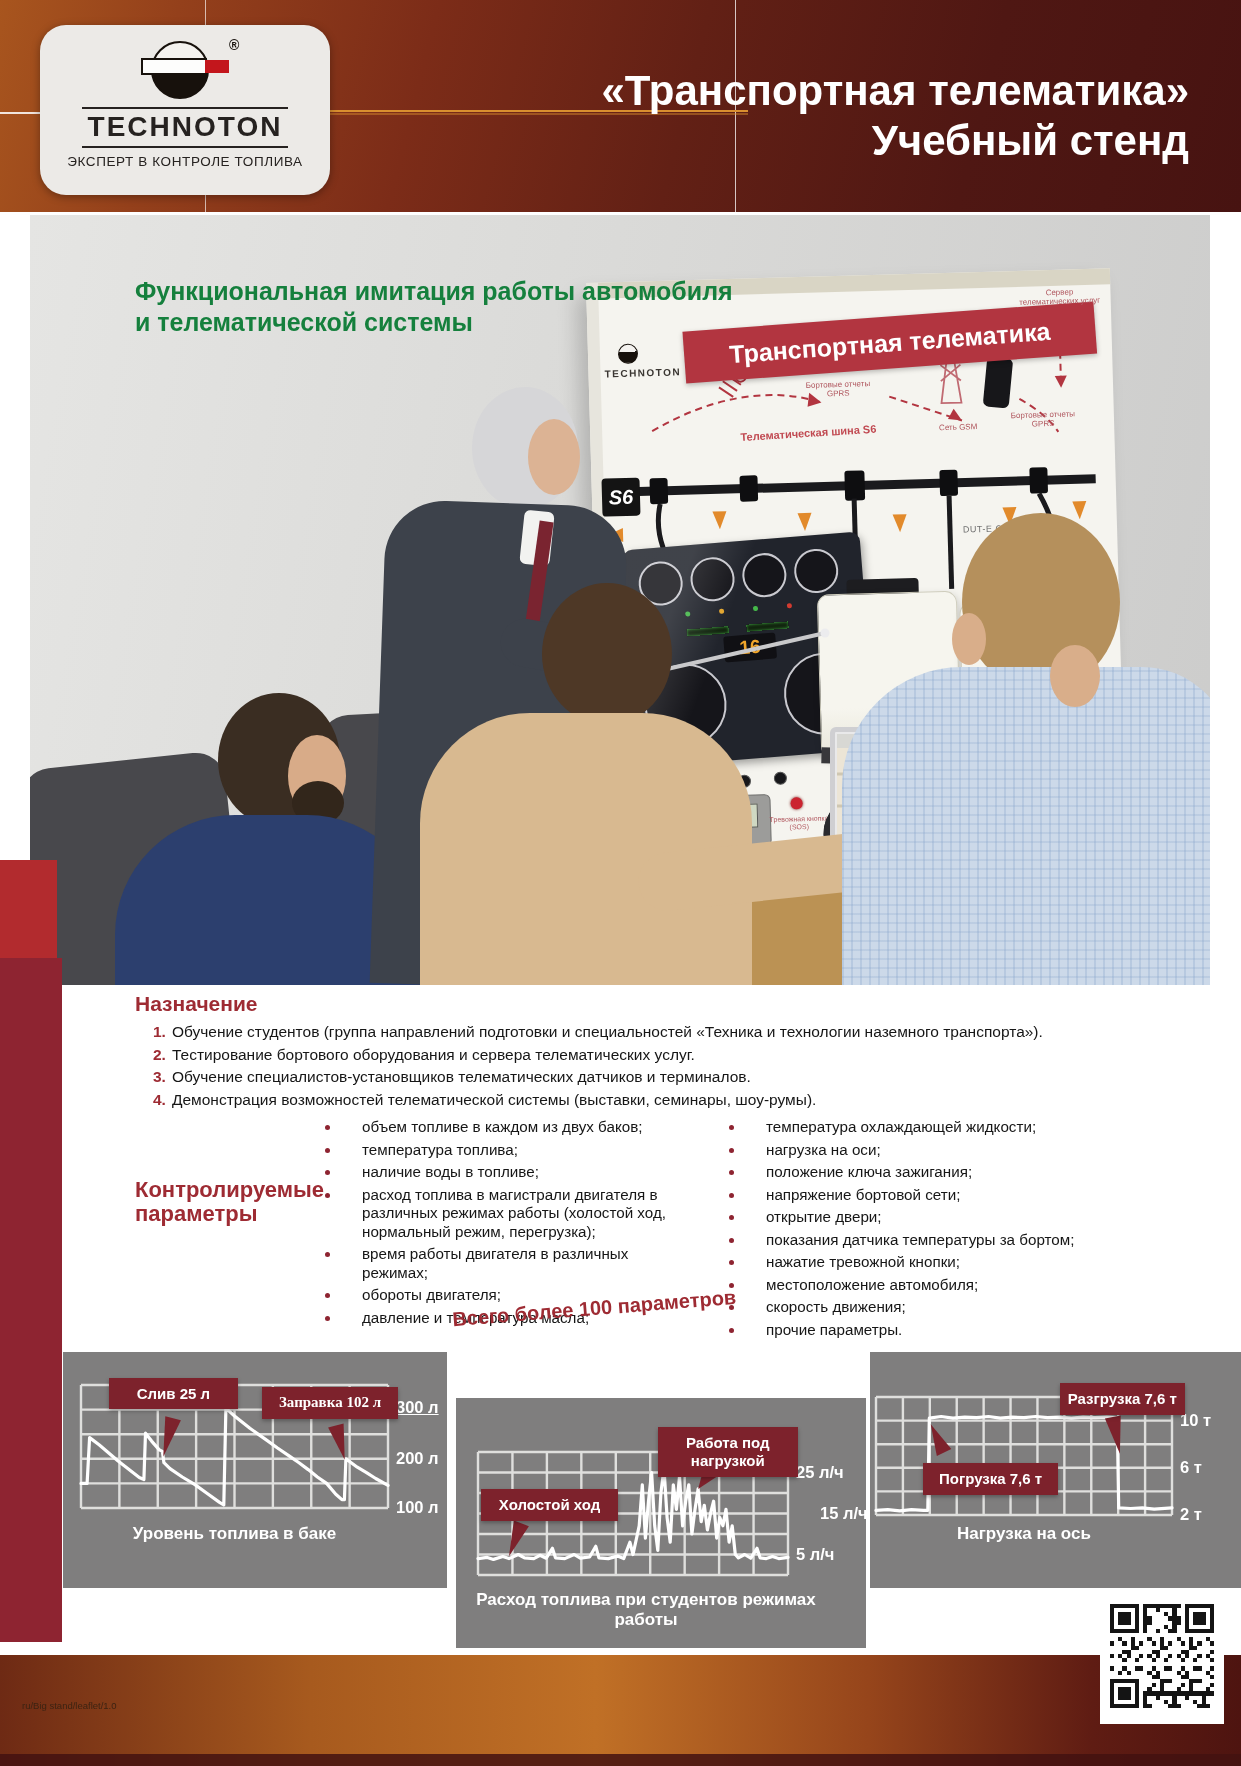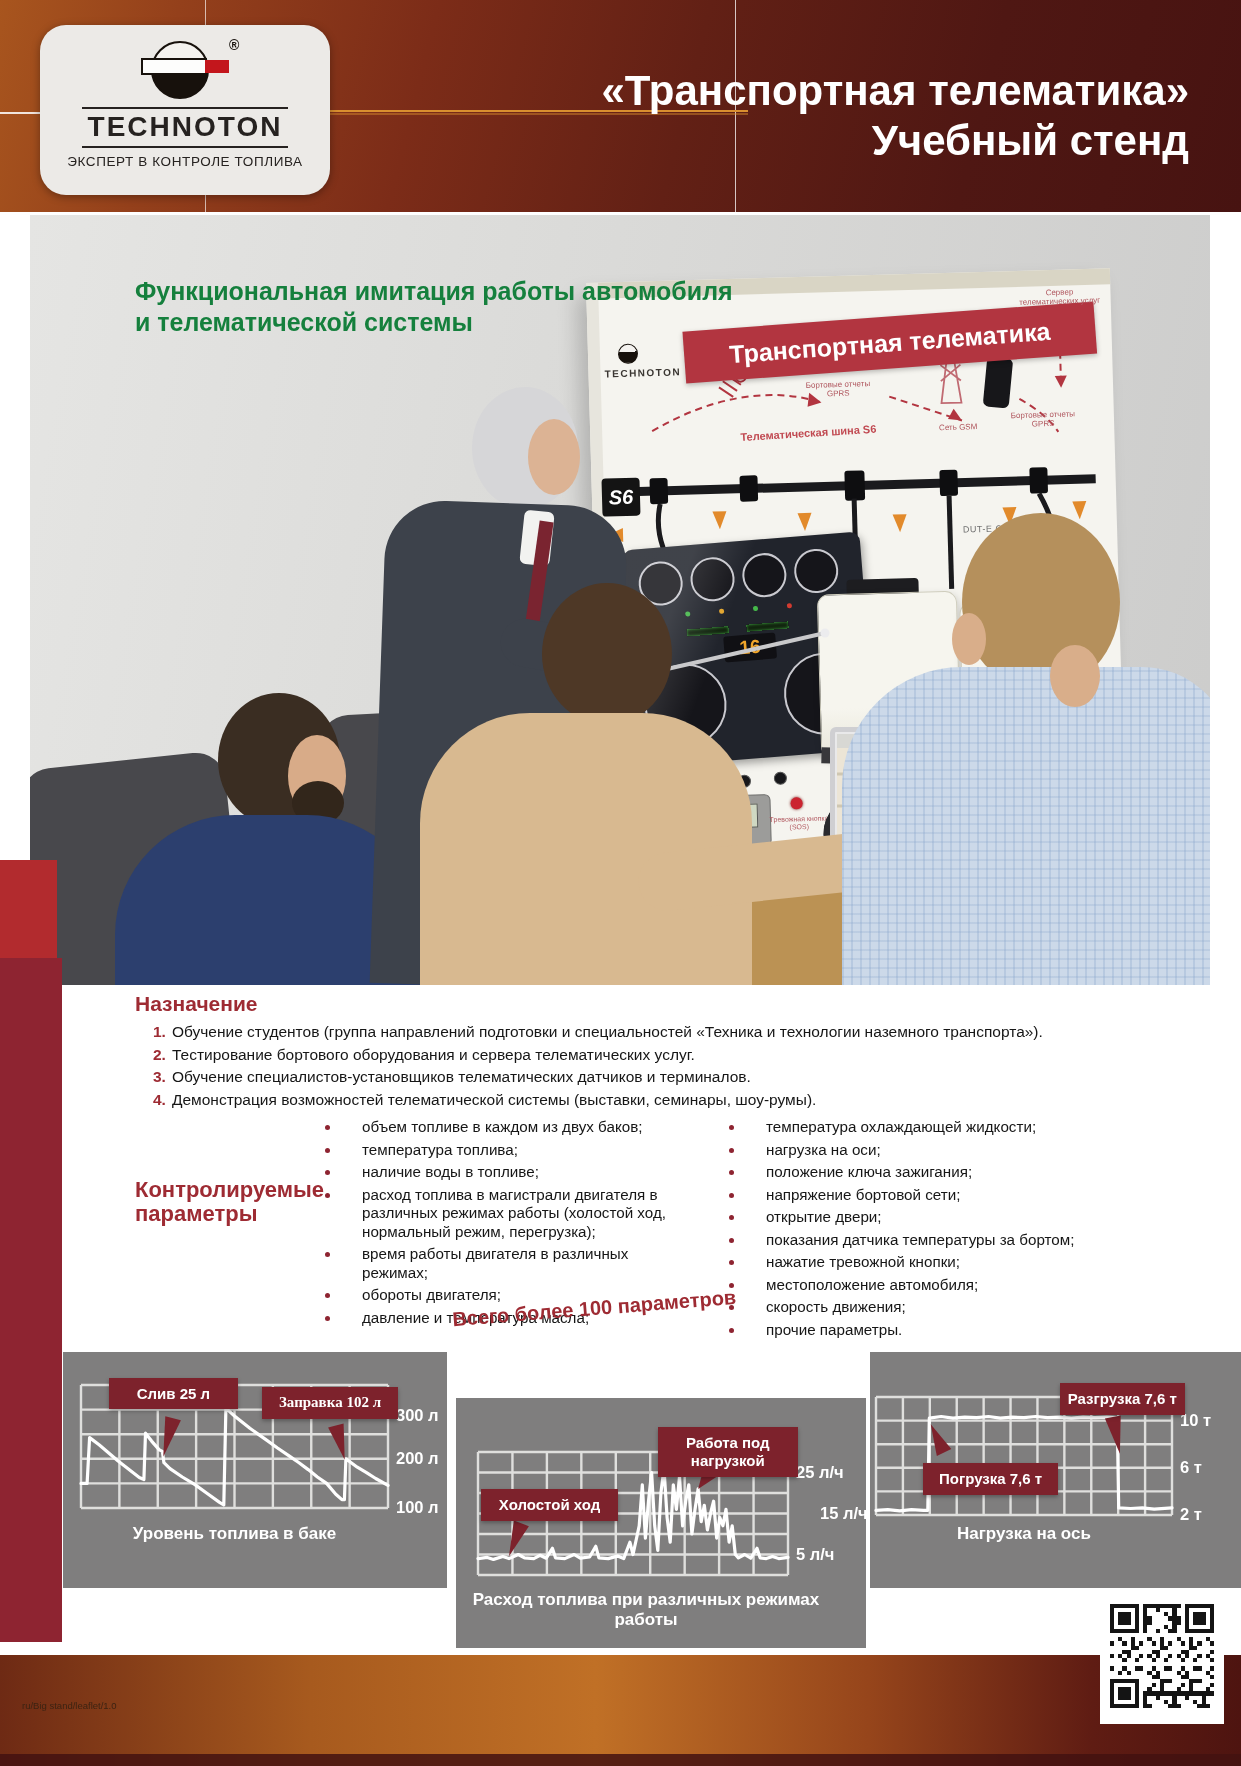--- a/index.html
+++ b/index.html
@@ -517,21 +517,21 @@
             <line x1="0" y1="123" x2="307" y2="123"></line>
           </g>
           <polyline points="0.0,98.4 6.1,98.4 8.6,52.6 18.4,60.0 36.8,75.8 58.3,92.5 62.9,94.5 64.5,48.2 70.6,56.1 78.3,64.9 81.4,66.4 82.9,77.7 89.0,83.6 101.3,92.0 113.6,99.4 125.9,108.2 138.2,117.1 142.8,120.0 144.9,23.1 153.5,31.0 168.9,43.3 184.2,54.1 196.5,63.0 208.8,71.3 218.0,77.7 227.2,84.6 236.4,92.0 245.6,98.4 254.8,109.2 260.9,114.6 263.4,114.6 264.9,73.8 270.2,77.7 276.3,82.2 285.5,87.6 294.7,93.5 307.0,100.4" fill="none" stroke="#ffffff" stroke-width="3.2" stroke-linejoin="round" stroke-linecap="round"></polyline>
           <polygon points="82.27600000000001,71.83200000000001 84.3,31.2 99.9,35.2" fill="#7d222c"></polygon>
           <polygon points="263.713,74.78399999999999 247.1,42.6 262.6,38.6" fill="#7d222c"></polygon>
         </svg>
     </div>
     <div class="chart-title" style="left:0;top:172px;width:343px;">Уровень топлива в баке</div>
   <div class="callout" style="left: 45.63px; top: 25.62px; width: 113.59px;">Слив 25 л</div>
       <div class="callout" style="left: 199.13px; top: 35.46px; width: 119.73px; font-family: Liberation Serif, serif;">Заправка 102 л</div>
-      <div class="ytick" style="left: 333px; top: 54px;">300 л</div>
+      <div class="ytick" style="left: 333px; top: 46px; text-decoration: underline;">300 л</div>
       <div class="ytick" style="left: 333px; top: 96.8px;">200 л</div>
       <div class="ytick" style="left: 333px; top: 146px;">100 л</div>
     </div>
 
   <div class="panel" style="left:456px;top:1398px;width:410px;height:250px;">
     <div class="plot" style="left:22px;top:54px;width:310px;height:123px;">
       <svg width="310" height="123" viewBox="0 0 310 123">
           <g stroke="#e5e5e3" stroke-width="2.4" opacity="0.95">
             <line x1="0" y1="0" x2="0" y2="123"></line>
             <line x1="34.44444444444444" y1="0" x2="34.44444444444444" y2="123"></line>
@@ -549,21 +549,21 @@
             <line x1="0" y1="61.5" x2="310" y2="61.5"></line>
             <line x1="0" y1="82" x2="310" y2="82"></line>
             <line x1="0" y1="102.5" x2="310" y2="102.5"></line>
             <line x1="0" y1="123" x2="310" y2="123"></line>
           </g>
           <polyline points="0.0,106.6 9.3,105.4 15.5,107.4 24.8,104.5 31.0,106.6 40.3,102.5 46.5,105.8 55.8,106.6 62.0,103.3 68.2,106.2 74.4,96.3 77.5,105.8 86.8,106.6 96.1,102.5 102.3,106.2 111.6,105.0 117.8,94.3 120.9,105.8 130.2,106.6 139.5,104.1 145.7,106.6 151.9,90.2 155.0,102.5 161.2,73.8 164.3,32.8 167.4,86.1 170.5,49.2 173.6,20.5 176.7,73.8 179.8,98.4 182.9,41.0 186.0,16.4 189.1,65.6 192.2,90.2 195.3,32.8 198.4,57.4 201.5,24.6 204.6,73.8 207.7,49.2 210.8,32.8 213.9,82.0 217.0,57.4 220.1,36.9 223.2,69.7 226.3,53.3 229.4,77.9 232.5,61.5 235.6,49.2 238.7,86.1 241.8,65.6 244.9,73.8 248.0,57.4 251.1,90.2 254.2,73.8 257.3,102.5 260.4,105.8 266.6,102.5 272.8,106.2 279.0,96.3 282.1,105.8 288.3,106.6 294.5,104.5 300.7,106.6 310.0,105.4" fill="none" stroke="#ffffff" stroke-width="3.2" stroke-linejoin="round" stroke-linecap="round"></polyline>
           <polygon points="31,104.14 35.9,68.5 50.9,74.2" fill="#7d222c"></polygon>
           <polygon points="220.1,36.900000000000006 226.0,15.0 239.0,24.4" fill="#7d222c"></polygon>
         </svg>
     </div>
-    <div class="chart-title" style="left:5px;top:192px;width:370px;">Расход топлива при различных режимах работы</div>
+    <div class="chart-title" style="left:5px;top:192px;width:370px;">Расход топлива при студентов режимах работы</div>
   <div class="callout" style="left: 25.1px; top: 90.9px; width: 120.9px;">Холостой ход</div>
       <div class="callout" style="left: 201.8px; top: 29.4px; width: 124px;">Работа под нагрузкой</div>
       <div class="ytick" style="left: 340px; top: 64.5px;">25 л/ч</div>
       <div class="ytick" style="left: 340px; top: 105.5px; margin-left: 24px;">15 л/ч</div>
       <div class="ytick" style="left: 340px; top: 146.5px;">5 л/ч</div>
     </div>
 
   <div class="panel" style="left:870px;top:1352px;width:371px;height:236px;">
     <div class="plot" style="left:6px;top:45px;width:296px;height:118px;">
       <svg width="296" height="118" viewBox="0 0 296 118">

